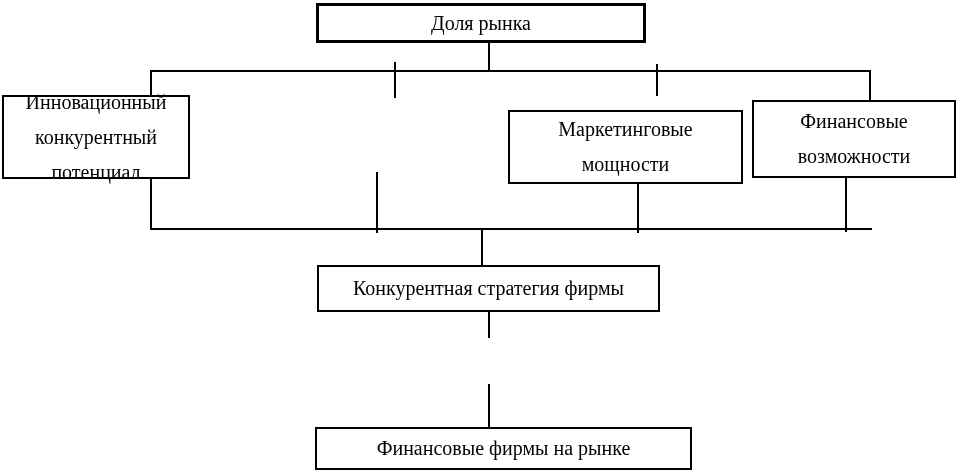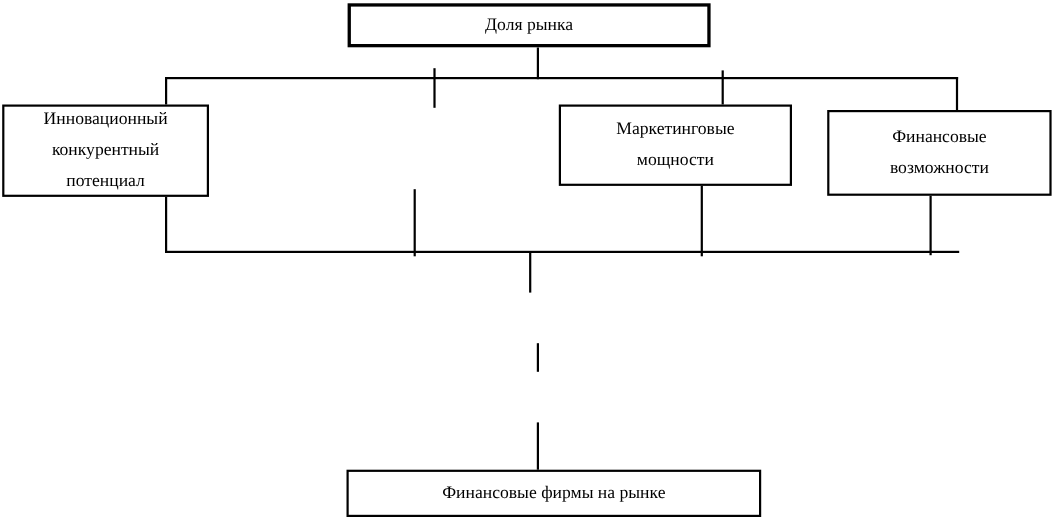--- a/index.html
+++ b/index.html
@@ -14,21 +14,21 @@
   }
   .node {
     position: absolute;
     box-sizing: border-box;
     background: #ffffff;
     border: 2px solid #000000;
     display: flex;
     align-items: center;
     justify-content: center;
     text-align: center;
-    font-size: 16px;
+    font-size: 20px;
     line-height: 1.75;
     z-index: 2;
   }
   .node.thick { border-width: 3px; }
   .node span { display: inline-block; }
   .line {
     position: absolute;
     background: #000000;
     z-index: 1;
   }
@@ -64,27 +64,30 @@
 
   <div class="node thick" style="left:316px; top:3px; width:330px; height:40px">
     <span>Доля рынка</span>
   </div>
 
   <div class="node" style="left:2px; top:95px; width:188px; height:84px; padding:0 8px">
     <span>Инновационный конкурентный потенциал</span>
   </div>
 
 
-  <div class="node" style="left:508px; top:95px; width:212px; height:74px; padding:0 28px">
+  <div class="node" style="left:508px; top:110px; width:235px; height:74px; padding:0 28px">
     <span>Маркетинговые мощности</span>
   </div>
 
   <div class="node" style="left:752px; top:100px; width:204px; height:78px; padding:0 26px">
     <span>Финансовые возможности</span>
   </div>
 
+  <div class="node" style="left:317px; top:265px; width:343px; height:47px">
+    <span>Конкурентная стратегия фирмы</span>
+  </div>
 
 
   <div class="node" style="left:315px; top:427px; width:377px; height:43px">
     <span>Финансовые фирмы на рынке</span>
   </div>
 
 </div>
 
 </body></html>

